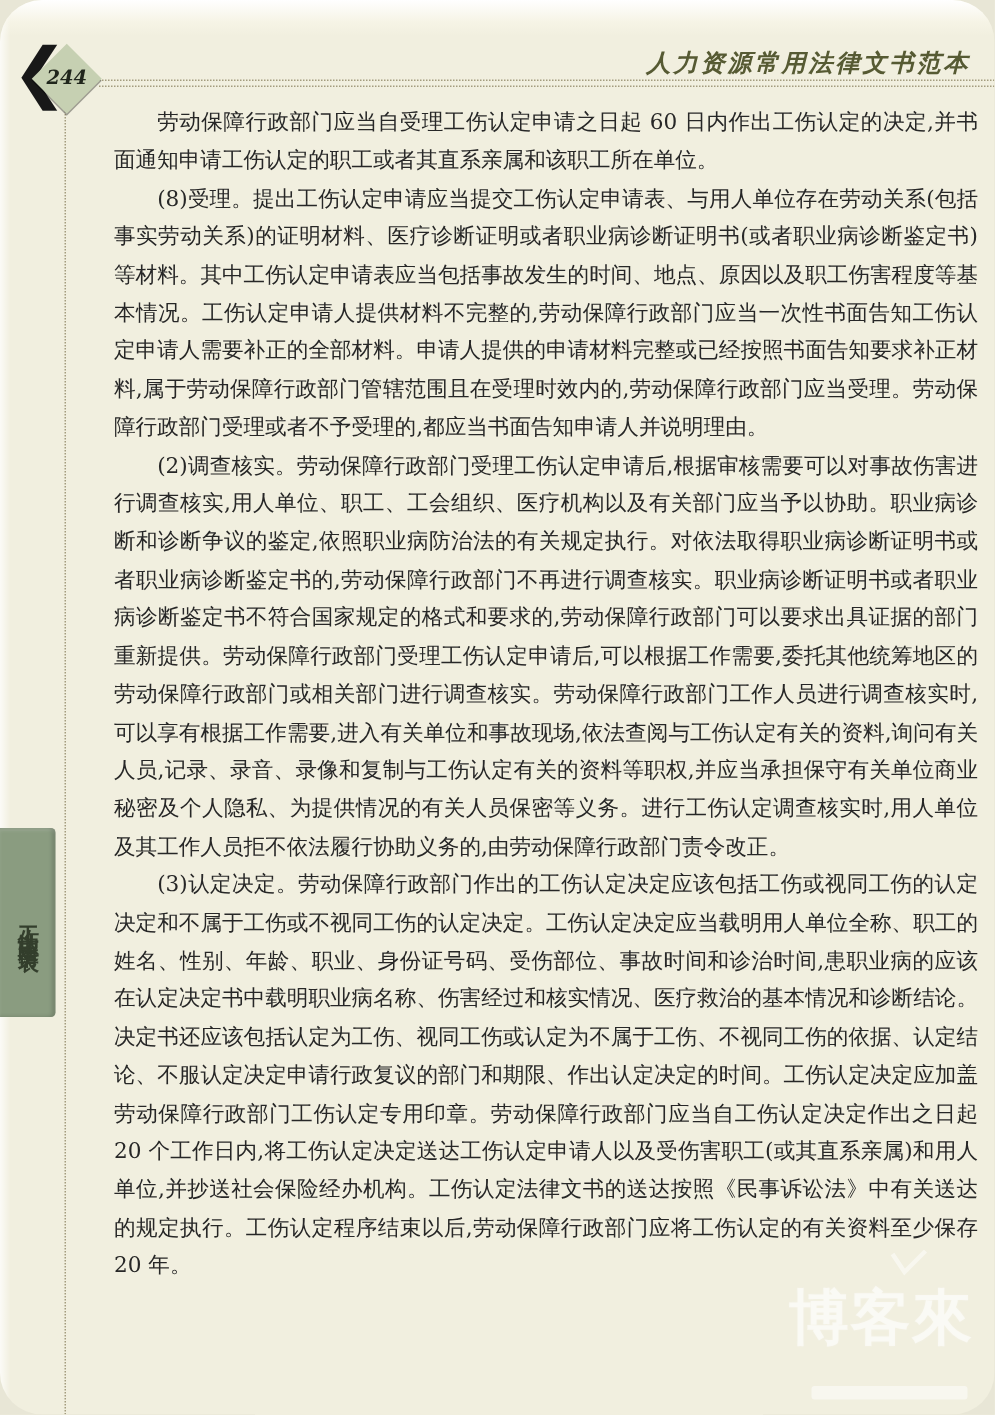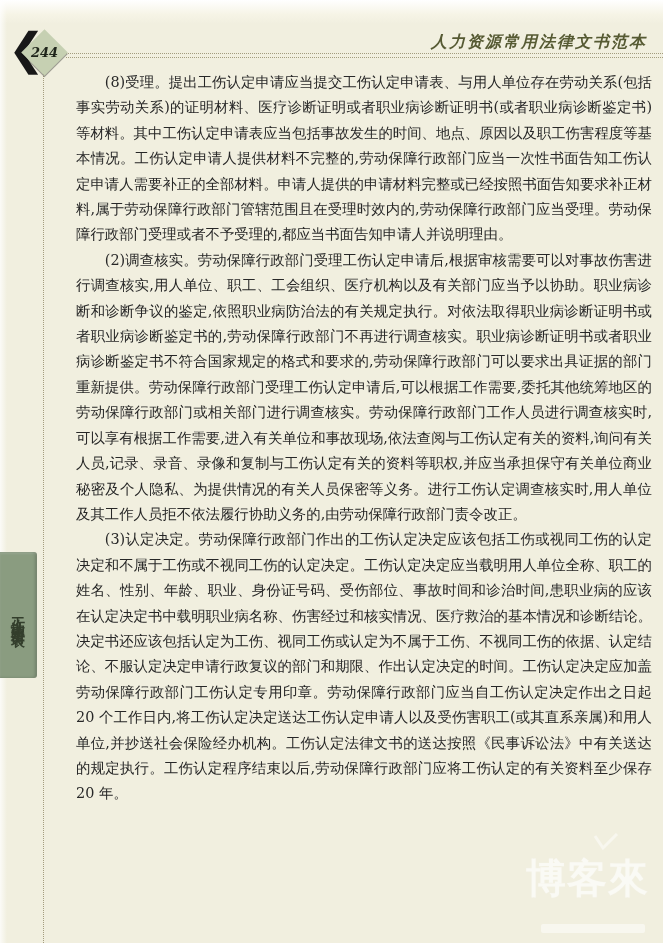--- a/index.html
+++ b/index.html
@@ -2,20 +2,21 @@
 <html><head>
 <meta charset="utf-8">
 <style>
   html,body{margin:0;padding:0;background:#e8e6d6;}
   .page{
     position:relative;
     width:663px;height:943px;
     background:#f1efdf;
     overflow:hidden;
     font-family:"DejaVu Serif", serif;
+    border-radius:28px;
   }
   
   .page-top-edge{
     position:absolute;top:0;left:0;right:0;height:24px;
     background:linear-gradient(#ffffff, #f6f4e6 60%, rgba(241,239,223,0));
     pointer-events:none;
   }
   .page-left-edge{
     position:absolute;top:0;left:0;bottom:0;width:7px;
     background:linear-gradient(90deg, rgba(255,255,255,.75), rgba(255,255,255,0));
@@ -111,20 +112,21 @@
     <span class="badge-chevron">❮</span>
     <span class="badge-diamond"></span>
     <span class="badge-number">244</span>
   </div>
 
   <div class="side-tab">
     <span class="side-tab-label">工伤认定申请表</span>
   </div>
 
   <div class="body-text">
+    <p>劳动保障行政部门应当自受理工伤认定申请之日起 60 日内作出工伤认定的决定,并书面通知申请工伤认定的职工或者其直系亲属和该职工所在单位。</p>
     <p>(8)受理。提出工伤认定申请应当提交工伤认定申请表、与用人单位存在劳动关系(包括事实劳动关系)的证明材料、医疗诊断证明或者职业病诊断证明书(或者职业病诊断鉴定书)等材料。其中工伤认定申请表应当包括事故发生的时间、地点、原因以及职工伤害程度等基本情况。工伤认定申请人提供材料不完整的,劳动保障行政部门应当一次性书面告知工伤认定申请人需要补正的全部材料。申请人提供的申请材料完整或已经按照书面告知要求补正材料,属于劳动保障行政部门管辖范围且在受理时效内的,劳动保障行政部门应当受理。劳动保障行政部门受理或者不予受理的,都应当书面告知申请人并说明理由。</p>
     <p>(2)调查核实。劳动保障行政部门受理工伤认定申请后,根据审核需要可以对事故伤害进行调查核实,用人单位、职工、工会组织、医疗机构以及有关部门应当予以协助。职业病诊断和诊断争议的鉴定,依照职业病防治法的有关规定执行。对依法取得职业病诊断证明书或者职业病诊断鉴定书的,劳动保障行政部门不再进行调查核实。职业病诊断证明书或者职业病诊断鉴定书不符合国家规定的格式和要求的,劳动保障行政部门可以要求出具证据的部门重新提供。劳动保障行政部门受理工伤认定申请后,可以根据工作需要,委托其他统筹地区的劳动保障行政部门或相关部门进行调查核实。劳动保障行政部门工作人员进行调查核实时,可以享有根据工作需要,进入有关单位和事故现场,依法查阅与工伤认定有关的资料,询问有关人员,记录、录音、录像和复制与工伤认定有关的资料等职权,并应当承担保守有关单位商业秘密及个人隐私、为提供情况的有关人员保密等义务。进行工伤认定调查核实时,用人单位及其工作人员拒不依法履行协助义务的,由劳动保障行政部门责令改正。</p>
     <p>(3)认定决定。劳动保障行政部门作出的工伤认定决定应该包括工伤或视同工伤的认定决定和不属于工伤或不视同工伤的认定决定。工伤认定决定应当载明用人单位全称、职工的姓名、性别、年龄、职业、身份证号码、受伤部位、事故时间和诊治时间,患职业病的应该在认定决定书中载明职业病名称、伤害经过和核实情况、医疗救治的基本情况和诊断结论。决定书还应该包括认定为工伤、视同工伤或认定为不属于工伤、不视同工伤的依据、认定结论、不服认定决定申请行政复议的部门和期限、作出认定决定的时间。工伤认定决定应加盖劳动保障行政部门工伤认定专用印章。劳动保障行政部门应当自工伤认定决定作出之日起 20 个工作日内,将工伤认定决定送达工伤认定申请人以及受伤害职工(或其直系亲属)和用人单位,并抄送社会保险经办机构。工伤认定法律文书的送达按照《民事诉讼法》中有关送达的规定执行。工伤认定程序结束以后,劳动保障行政部门应将工伤认定的有关资料至少保存 20 年。</p>
   </div>
 
   <div class="watermark">
     <svg class="watermark-check" width="26" height="18" viewBox="0 0 26 18">
       <polyline points="2,3 10,15 24,1" fill="none" stroke="rgba(255,255,255,.9)" stroke-width="3"></polyline>
     </svg>
     <span class="watermark-text">博客來</span>

